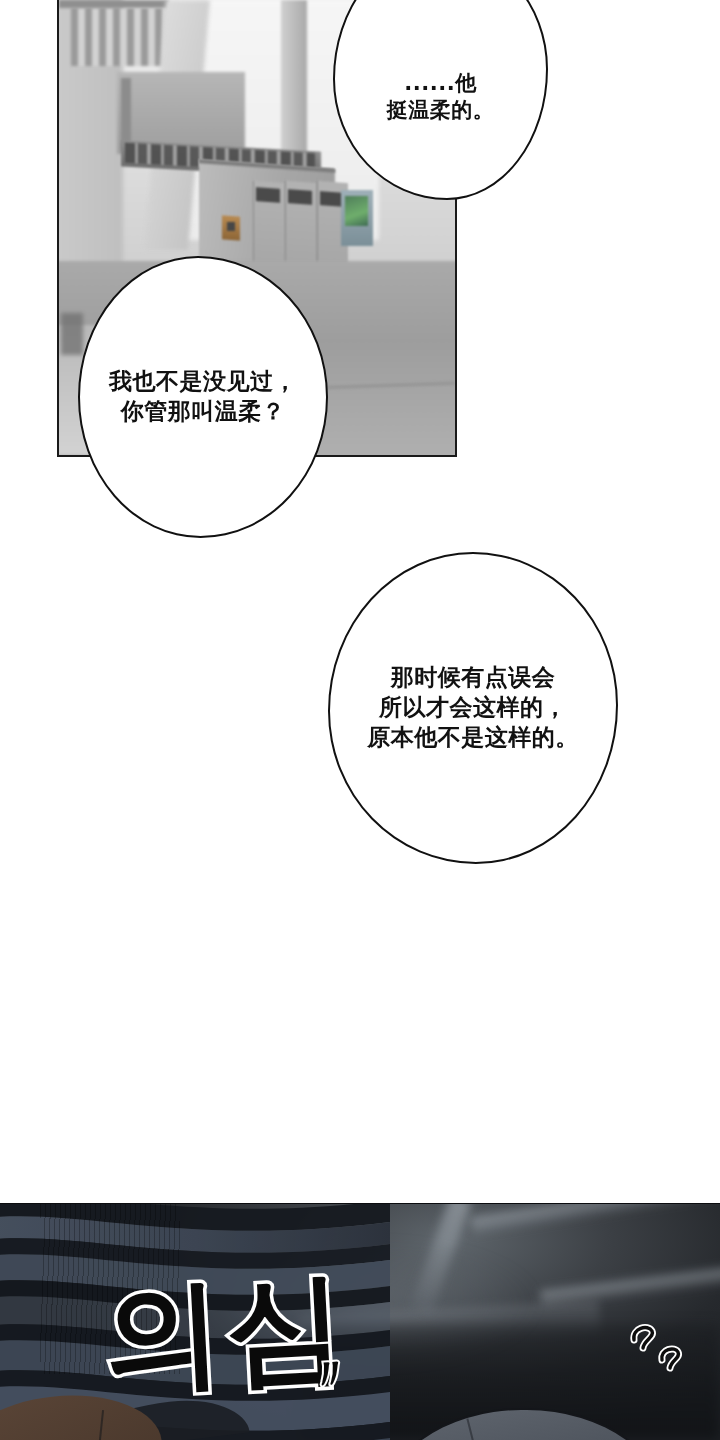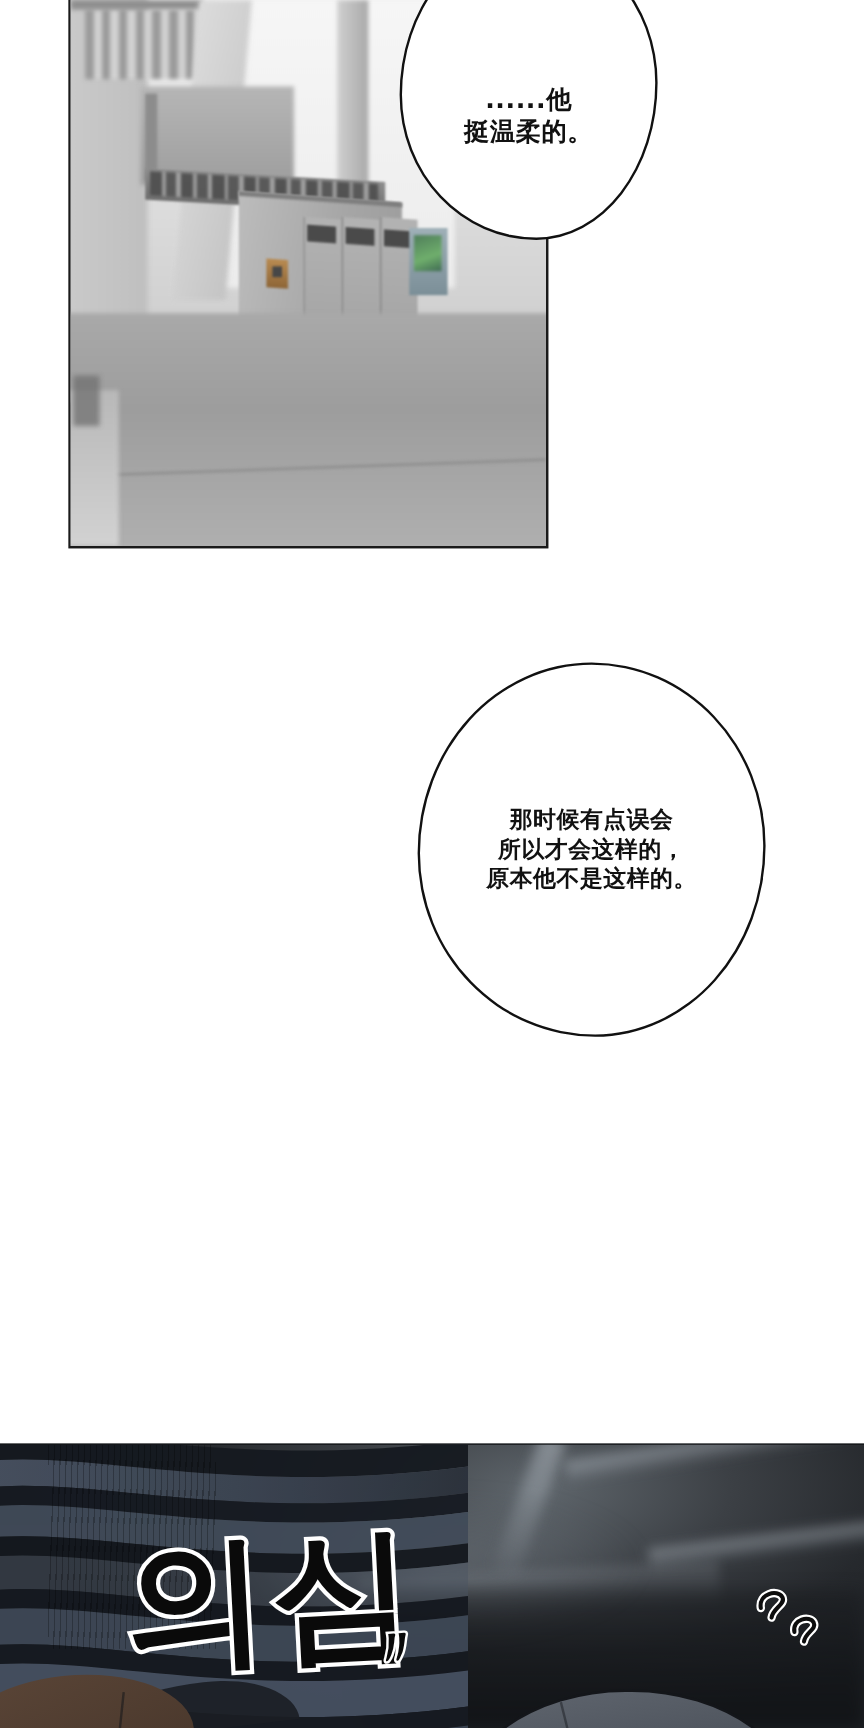--- a/index.html
+++ b/index.html
@@ -230,26 +230,26 @@
   }
   #bubble-2 {
     left: 78px;
     top: 256px;
     width: 250px;
     height: 282px;
     border-radius: 48% 52% 51% 49% / 50% 50% 50% 50%;
     font-size: 23px;
   }
   #bubble-3 {
-    left: 348px;
+    left: 328px;
     top: 552px;
     width: 290px;
     height: 312px;
     border-radius: 50% 50% 49% 51% / 51% 49% 51% 49%;
-    font-size: 19px;
+    font-size: 23px;
   }
 
   
   .panel-bottom {
     position: absolute;
     left: 0;
     top: 1203px;
     width: 720px;
     height: 237px;
     overflow: hidden;
@@ -417,20 +417,22 @@
     <div class="kw-screen-in"></div>
     <div class="kw-floor"></div>
     <div class="kw-floorline"></div>
     <div class="kw-leftlow"></div>
     <div class="kw-dark"></div>
   </div>
 
   <div class="bubble" id="bubble-1">......他
 挺温柔的。</div>
 
+  <div class="bubble" id="bubble-2">我也不是没见过，
+你管那叫温柔？</div>
 
   <div class="bubble" id="bubble-3">那时候有点误会
 所以才会这样的，
 原本他不是这样的。</div>
 
   <div class="panel-bottom">
     <div class="pb-bg"></div>
     <div class="pb-glow"></div>
     <div class="pb-beam b1"></div>
     <div class="pb-beam b2"></div>

